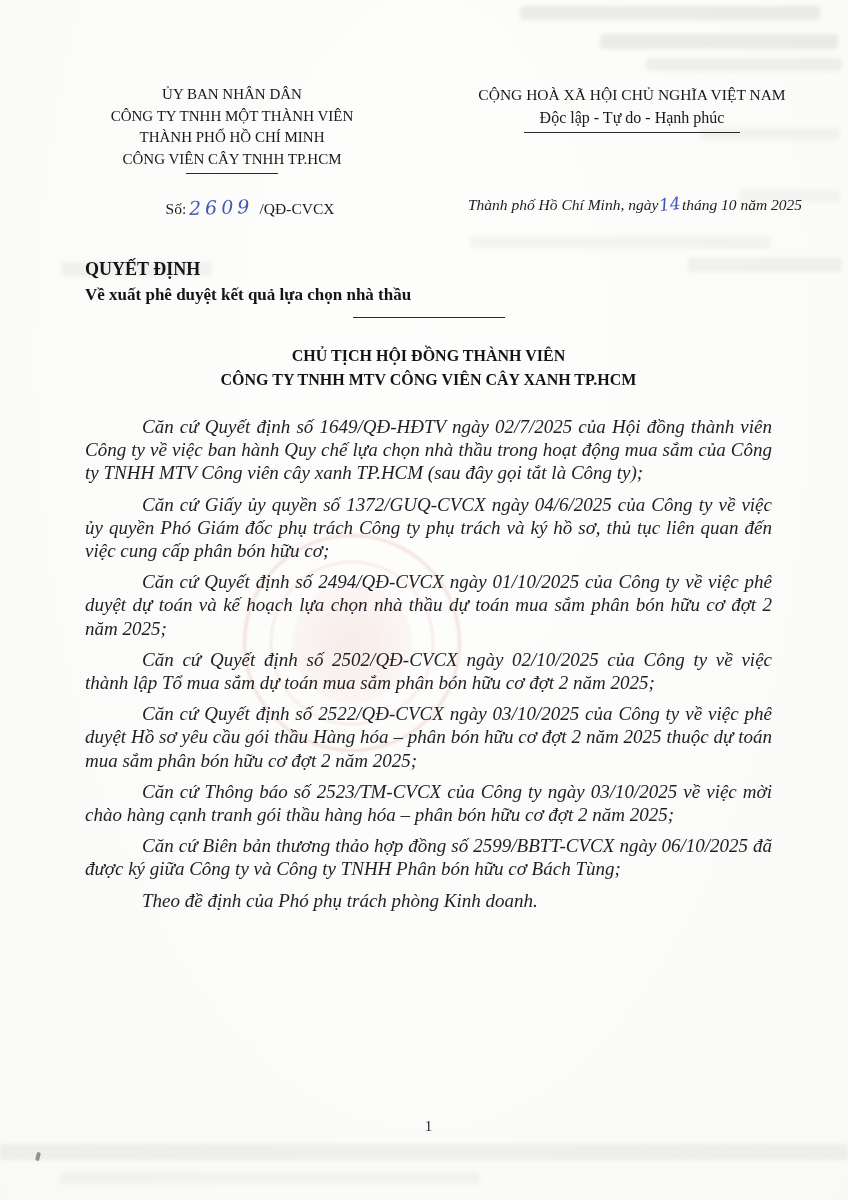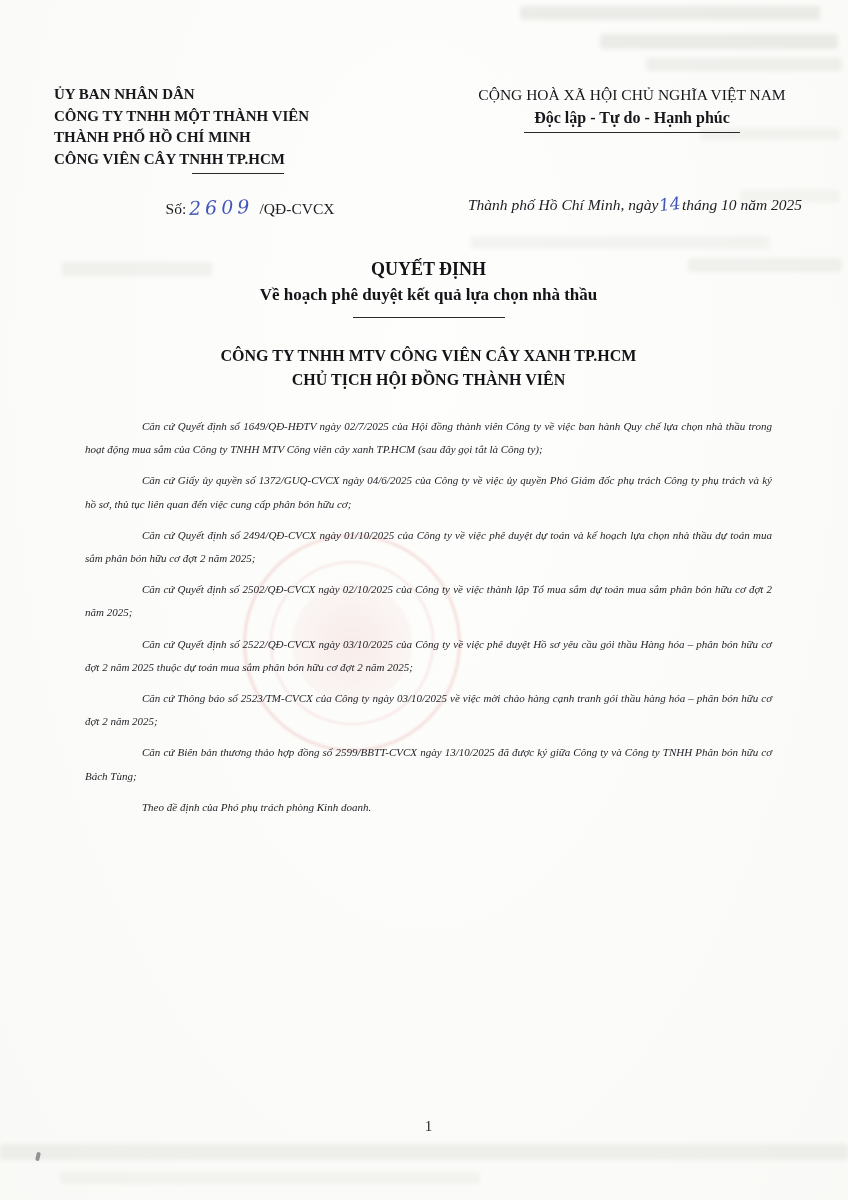--- a/index.html
+++ b/index.html
@@ -10,30 +10,30 @@
     margin: 0 auto;
     background: #fcfcfa;
     background-image: radial-gradient(ellipse at 50% 30%, rgba(255,255,255,0.6), rgba(240,240,236,0.25));
     overflow: hidden;
     font-family: "Liberation Serif", serif;
     color: #1e1e24;
   }
 
   
   .hdr-left {
-    position: absolute; top: 84px; left: 54px; width: 368px;
-    font-weight: bold; font-size: 15px; line-height: 21.5px;
+    position: absolute; top: 84px; left: 48px; width: 368px;
+    text-align: center; font-weight: normal; font-size: 15px; line-height: 21.5px;
     color: #17171c;
   }
   .hdr-right {
     position: absolute; top: 84px; left: 432px; width: 400px;
     text-align: center; color: #17171c;
   }
   .hdr-right .nation { font-weight: normal; font-size: 15.5px; line-height: 22px; }
-  .hdr-right .motto  { font-weight: bold; font-size: 16px; line-height: 24px; }
+  .hdr-right .motto  { font-weight: normal; font-size: 16px; line-height: 24px; }
   .rule { border-top: 1.6px solid #2a2a2e; height: 0; }
   .rule-left  { width: 92px;  margin: 3px auto 0 auto; }
   .rule-right { width: 216px; margin: 2px auto 0 auto; }
 
   .doc-no {
     position: absolute; top: 196px; left: 66px; width: 368px;
     text-align: center; font-size: 15.5px; color: #1c1c22;
   }
   .date-line {
     position: absolute; top: 194px; left: 430px; width: 410px;
@@ -45,33 +45,33 @@
     font-style: italic;
     color: #4156b8;
   }
   .hw-number { font-size: 19px; letter-spacing: 4px; transform: rotate(-2deg); margin: 0 6px 0 3px; }
   .hw-day    { font-size: 17px; transform: rotate(-7deg); margin: 0 1px; }
 
   
   .main {
     position: absolute; left: 85px; top: 256px; width: 687px;
   }
-  .title-block { text-align: center; color: #141418; }
+  .title-block { text-align: left; color: #141418; }
   .title-main { font-weight: bold; font-size: 18px; line-height: 26px; }
   .title-sub  { font-weight: bold; font-size: 17px; line-height: 26px; }
   .rule-title { width: 152px; margin: 9px auto 0 auto; border-top: 1.6px solid #2a2a2e; }
 
   .authority { text-align: center; margin-top: 26px; color: #141418; }
   .authority div { font-weight: bold; font-size: 16px; line-height: 24px; }
 
   .body-text { margin-top: 23px; }
   .body-text p {
     margin: 0 0 8px 0;
     font-style: italic;
-    font-size: 11px;
+    font-size: 19px;
     line-height: 23.2px;
     text-align: justify;
     text-indent: 57px;
   }
 
   .page-number {
     position: absolute; top: 1118px; left: 85px; width: 687px;
     text-align: center; font-size: 15px; color: #2a2a2e;
   }
 
@@ -143,36 +143,36 @@
   </div>
 
   <div class="date-line">
     <span>Thành phố Hồ Chí Minh, ngày</span><span class="hw hw-day">14</span><span>tháng 10 năm 2025</span>
   </div>
 
   <div class="main">
 
     <div class="title-block">
       <div class="title-main">QUYẾT ĐỊNH</div>
-      <div class="title-sub">Về hoạch phê duyệt kết quả lựa chọn nhà thầu</div>
+      <div class="title-sub">Về xuất phê duyệt kết quả lựa chọn nhà thầu</div>
       <div class="rule-title"></div>
     </div>
 
     <div class="authority">
+      <div>CHỦ TỊCH HỘI ĐỒNG THÀNH VIÊN</div>
       <div>CÔNG TY TNHH MTV CÔNG VIÊN CÂY XANH TP.HCM</div>
-      <div>CHỦ TỊCH HỘI ĐỒNG THÀNH VIÊN</div>
     </div>
 
     <div class="body-text">
       <p>Căn cứ Quyết định số 1649/QĐ-HĐTV ngày 02/7/2025 của Hội đồng thành viên Công ty về việc ban hành Quy chế lựa chọn nhà thầu trong hoạt động mua sắm của Công ty TNHH MTV Công viên cây xanh TP.HCM (sau đây gọi tắt là Công ty);</p>
       <p>Căn cứ Giấy ủy quyền số 1372/GUQ-CVCX ngày 04/6/2025 của Công ty về việc ủy quyền Phó Giám đốc phụ trách Công ty phụ trách và ký hồ sơ, thủ tục liên quan đến việc cung cấp phân bón hữu cơ;</p>
       <p>Căn cứ Quyết định số 2494/QĐ-CVCX ngày 01/10/2025 của Công ty về việc phê duyệt dự toán và kế hoạch lựa chọn nhà thầu dự toán mua sắm phân bón hữu cơ đợt 2 năm 2025;</p>
       <p>Căn cứ Quyết định số 2502/QĐ-CVCX ngày 02/10/2025 của Công ty về việc thành lập Tổ mua sắm dự toán mua sắm phân bón hữu cơ đợt 2 năm 2025;</p>
       <p>Căn cứ Quyết định số 2522/QĐ-CVCX ngày 03/10/2025 của Công ty về việc phê duyệt Hồ sơ yêu cầu gói thầu Hàng hóa – phân bón hữu cơ đợt 2 năm 2025 thuộc dự toán mua sắm phân bón hữu cơ đợt 2 năm 2025;</p>
       <p>Căn cứ Thông báo số 2523/TM-CVCX của Công ty ngày 03/10/2025 về việc mời chào hàng cạnh tranh gói thầu hàng hóa – phân bón hữu cơ đợt 2 năm 2025;</p>
-      <p>Căn cứ Biên bản thương thảo hợp đồng số 2599/BBTT-CVCX ngày 13/10/2025 đã được ký giữa Công ty và Công ty TNHH Phân bón hữu cơ Bách Tùng;</p>
+      <p>Căn cứ Biên bản thương thảo hợp đồng số 2599/BBTT-CVCX ngày 06/10/2025 đã được ký giữa Công ty và Công ty TNHH Phân bón hữu cơ Bách Tùng;</p>
       <p>Theo đề định của Phó phụ trách phòng Kinh doanh.</p>
     </div>
   </div>
 
   <div class="page-number">1</div>
 
 </div>
 
 </body></html>

